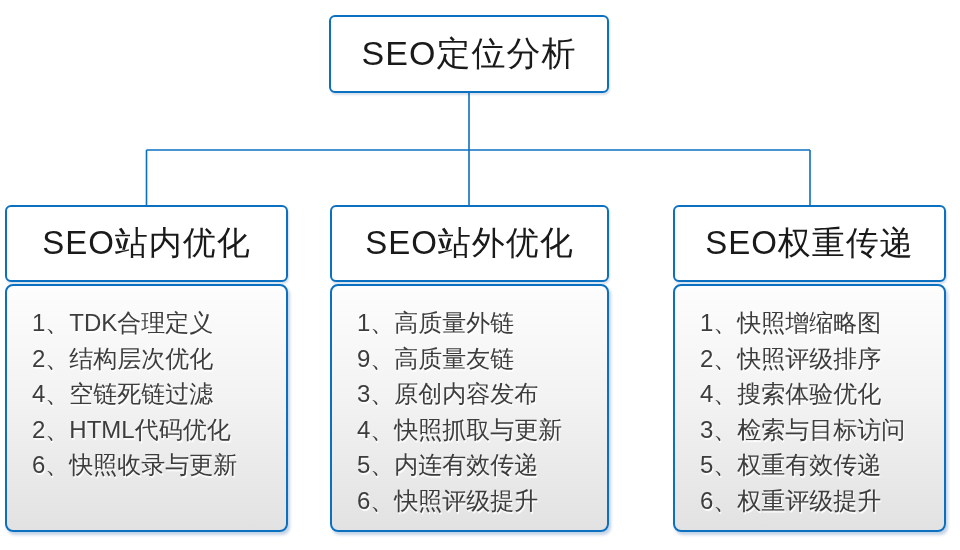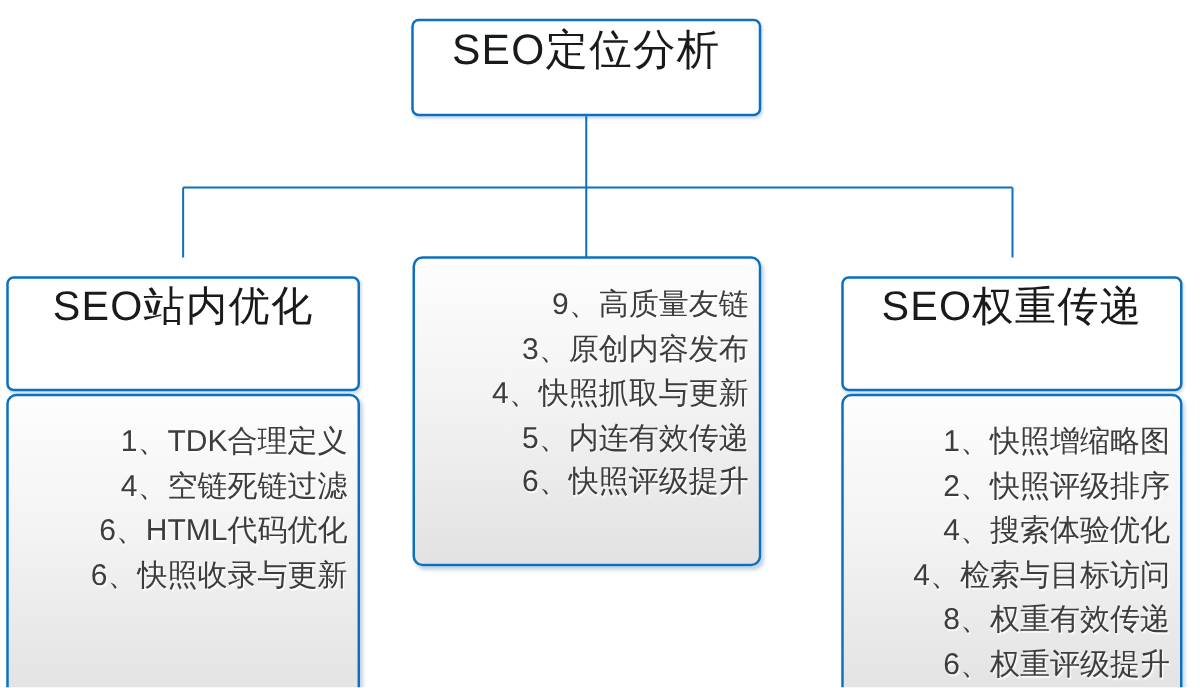--- a/index.html
+++ b/index.html
@@ -11,46 +11,44 @@
     overflow:hidden;
   }
   .connectors{position:absolute;left:0;top:0;width:960px;height:550px;}
   .connectors path{fill:none;stroke:var(--line,#0c70c1);stroke-width:1.6px;}
   .node{
     position:absolute;
     box-sizing:border-box;
     background:#ffffff;
     border:2px solid var(--border,#0c70c1);
     border-radius:6px;
-    display:flex;align-items:flex-start;justify-content:center;
+    display:flex;align-items:center;justify-content:center;
     color:var(--node-text,#1a1a1a);
     box-shadow:1px 2px 2px rgba(20,80,150,0.18);
   }
   .root{
     left:329px;top:15px;width:280px;height:78px;
     font-size:34px;letter-spacing:1px;
   }
   .column{position:absolute;top:205px;}
   .header{
     position:relative;
-    width:100%;height:92px;
+    width:100%;height:77px;
     font-size:33px;letter-spacing:1px;
     margin-bottom:2px;
-    margin-top:16px;
   }
   .list{
     position:relative;
     box-sizing:border-box;
     width:100%;height:248px;
     border:2px solid var(--border,#0c70c1);
     border-radius:8px;
     background:linear-gradient(180deg,var(--list-bg-top,#fdfdfd) 0%,#f3f3f3 45%,var(--list-bg-bottom,#e2e2e2) 100%);
     padding:19px 8px 0 25px;
     box-shadow:2px 3px 3px rgba(20,80,150,0.25);
-    text-align:right;
   }
   .item{
     font-size:24px;
     line-height:35.5px;
     color:var(--item-text,#3d3d3d);
     text-shadow:1px 1.5px 1px rgba(255,255,255,0.95);
     white-space:nowrap;
   }
 </style>
 </head>
@@ -65,43 +63,48 @@
   <div class="node root">
     <span>SEO定位分析</span>
   </div>
 
   <div class="column" style="left:5px;width:283px;">
     <div class="node header">
       <span>SEO站内优化</span>
     </div>
     <div class="list">
       <div class="item">1、TDK合理定义</div>
+      <div class="item">2、结构层次优化</div>
       <div class="item">4、空链死链过滤</div>
-      <div class="item">6、HTML代码优化</div>
+      <div class="item">2、HTML代码优化</div>
       <div class="item">6、快照收录与更新</div>
     </div>
   </div>
 
   <div class="column" style="left:330px;width:279px;">
+    <div class="node header">
+      <span>SEO站外优化</span>
+    </div>
     <div class="list">
+      <div class="item">1、高质量外链</div>
       <div class="item">9、高质量友链</div>
       <div class="item">3、原创内容发布</div>
       <div class="item">4、快照抓取与更新</div>
       <div class="item">5、内连有效传递</div>
       <div class="item">6、快照评级提升</div>
     </div>
   </div>
 
   <div class="column" style="left:673px;width:273px;">
     <div class="node header">
       <span>SEO权重传递</span>
     </div>
     <div class="list">
       <div class="item">1、快照增缩略图</div>
       <div class="item">2、快照评级排序</div>
       <div class="item">4、搜索体验优化</div>
-      <div class="item">4、检索与目标访问</div>
-      <div class="item">8、权重有效传递</div>
+      <div class="item">3、检索与目标访问</div>
+      <div class="item">5、权重有效传递</div>
       <div class="item">6、权重评级提升</div>
     </div>
   </div>
 
 </div>
 
 </body></html>

